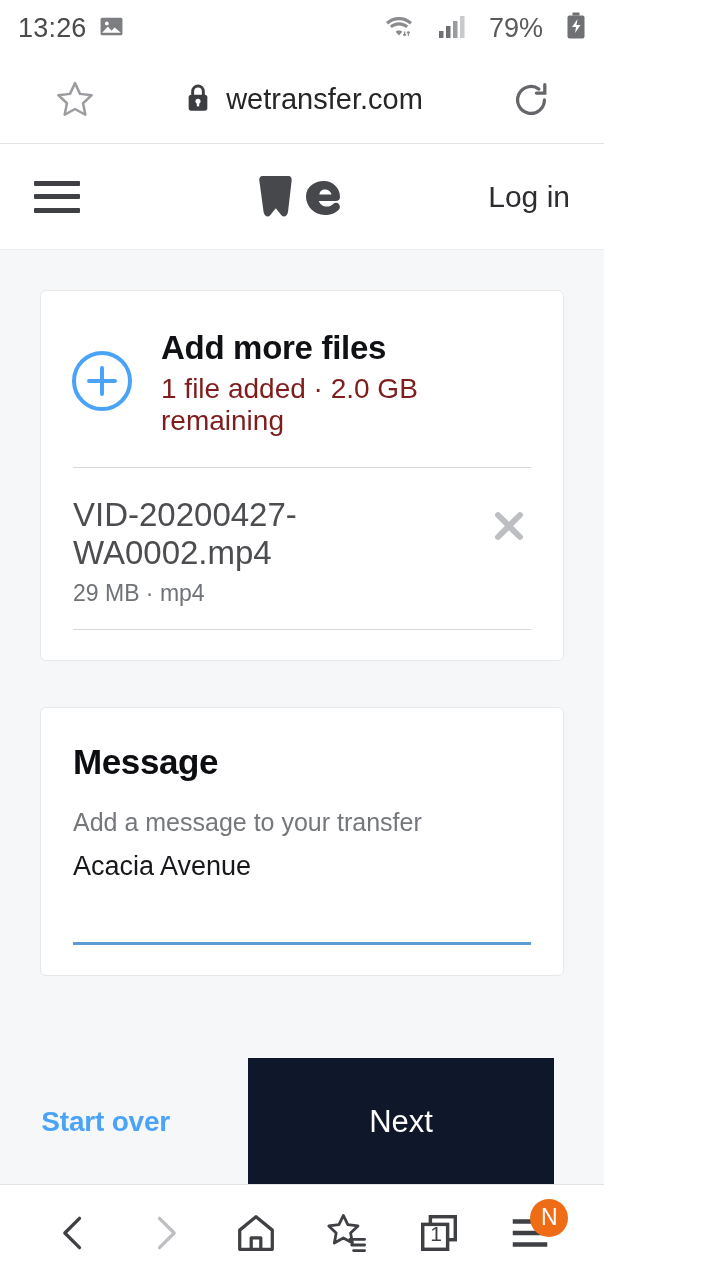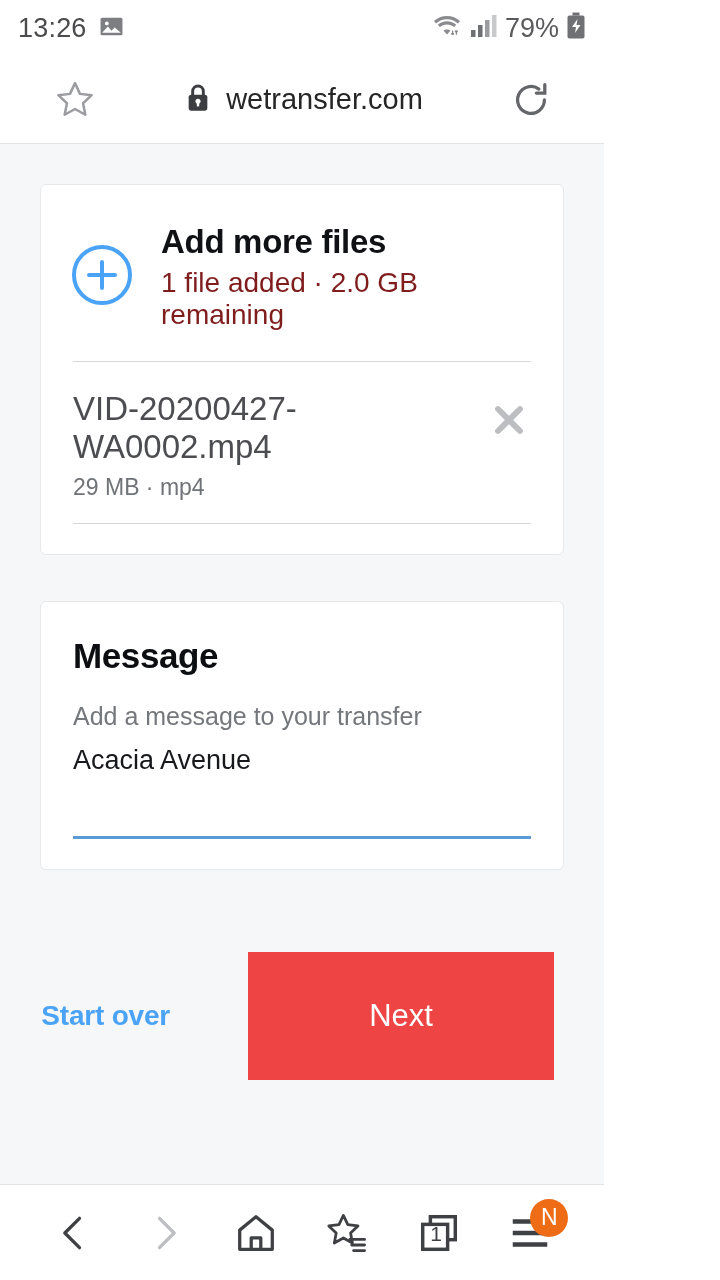--- a/index.html
+++ b/index.html
@@ -14,21 +14,21 @@
   
   .statusbar {
     height: 56px; flex: 0 0 56px;
     display: flex; align-items: center;
     padding: 0 18px;
     background: #ffffff;
     color: #555558;
   }
   .sb-left { display: flex; align-items: center; gap: 12px; }
   .sb-time { font-size: 27px; color: #4b4b4e; letter-spacing: 0.2px; }
-  .sb-right { margin-left: auto; display: flex; align-items: center; gap: 7px; }
+  .sb-right { margin-left: auto; display: flex; align-items: flex-end; gap: 23px; }
   .sb-battery-text { font-size: 27px; color: #5a5a5d; }
 
   
   .urlbar {
     height: 88px; flex: 0 0 88px;
     display: flex; align-items: center;
     background: #ffffff;
     border-bottom: 1px solid #e2e3e5;
     padding: 0 30px;
     position: relative;
@@ -110,21 +110,21 @@
 
   .actions {
     margin-top: 82px;
     display: flex; align-items: center; justify-content: flex-end;
     gap: 78px;
     padding-right: 10px;
   }
   .start-over { font-size: 28px; font-weight: 700; color: #4aa3f7; letter-spacing: -0.2px; }
   .next-btn {
     width: 306px; height: 128px;
-    background: #ef4444;
+    background: #0f172a;
     border: none; border-radius: 0;
     color: #ffffff; font-size: 31px; font-weight: 400;
     font-family: "Liberation Sans", sans-serif;
     display: flex; align-items: center; justify-content: center;
   }
 
   
   .bottomnav {
     height: 96px; flex: 0 0 96px;
     background: #ffffff;
@@ -208,20 +208,34 @@
       <span class="url-text">wetransfer.com</span>
     </div>
     <span class="icon-btn reload-btn">
       <svg width="46" height="46" viewBox="0 0 24 24" fill="none" stroke="#65666a" stroke-width="1.7" stroke-linecap="round">
         <path d="M19 12a7 7 0 11-2.9-5.7"></path>
         <path d="M19.2 4v4.4h-4.4"></path>
       </svg>
     </span>
   </div>
 
+  <div class="site-header">
+    <div class="hamburger">
+      <span></span>
+        <span></span>
+        <span></span>
+    </div>
+    <div class="logo-wrap">
+      <svg width="96" height="50" viewBox="0 0 96 50">
+        <path d="M8 4h34c3 0 4 2 3.6 5L42 40c-.6 4-4.2 6-6.6 3.2l-5.6-7-5.6 7C21.8 46 18.2 44 17.6 40L13.4 9C13 6 14 4 17 4z" transform="translate(-8,0)" fill="#47484c"></path>
+        <path d="M70 9c9 0 16 7 16 16 0 2.6-1.6 4-4.4 4H64.8c1.2 3.4 4.2 5.6 8 5.6 2.6 0 4.8-1 6.4-2.6 1.7-1.6 4.2-1.5 5.7.2 1.5 1.7 1.3 4.2-.4 5.7C81.6 40.8 76.6 43 70.8 43 60.4 43 52 34.6 52 24.6 52 15 60.2 9 70 9zm-4.6 13.6h12.2c-1.2-3.2-3.6-5-6.6-5s-5.4 1.9-5.6 5z" fill="#47484c"></path>
+      </svg>
+    </div>
+    <span class="login-link">Log in</span>
+  </div>
 
   <div class="page">
 
     <div class="card card-files">
 
       <div class="addmore">
         <span class="plus-circle">
           <svg width="62" height="62" viewBox="0 0 62 62">
             <circle cx="31" cy="31" r="28" fill="none" stroke="#4aa3f7" stroke-width="4"></circle>
             <path d="M31 18v26M18 31h26" stroke="#4aa3f7" stroke-width="4" stroke-linecap="round"></path>

